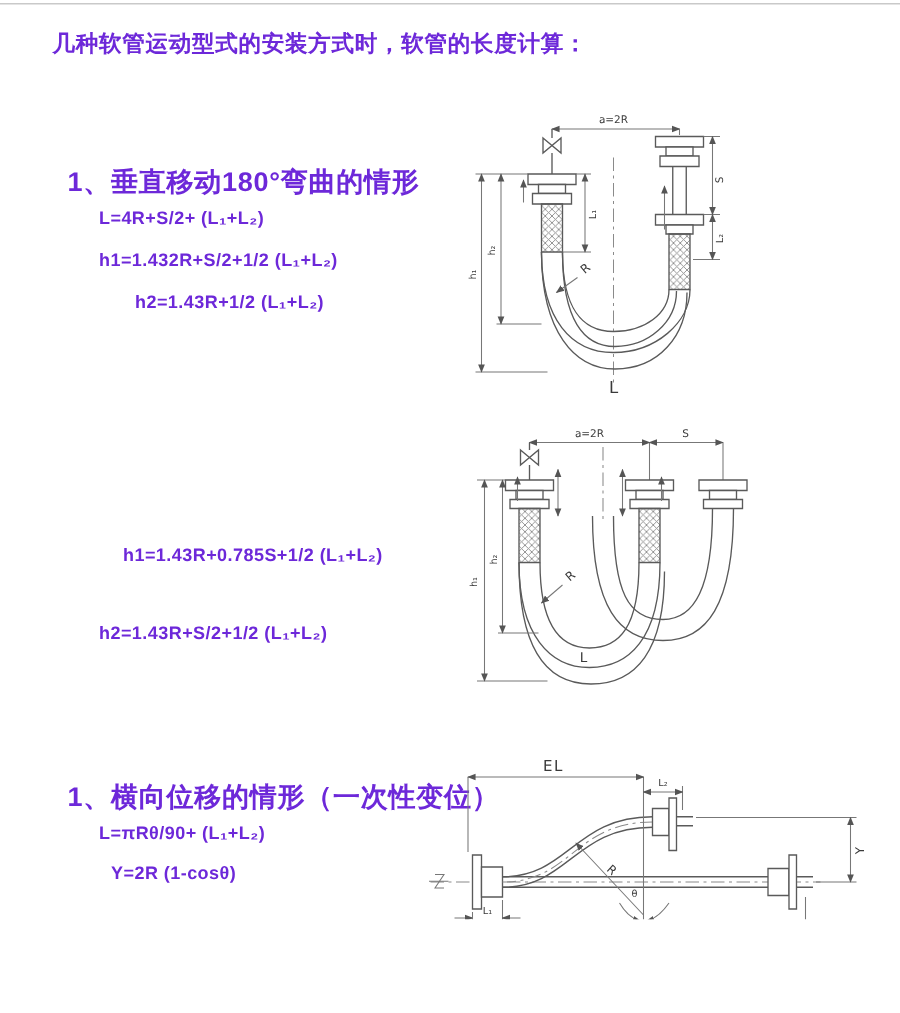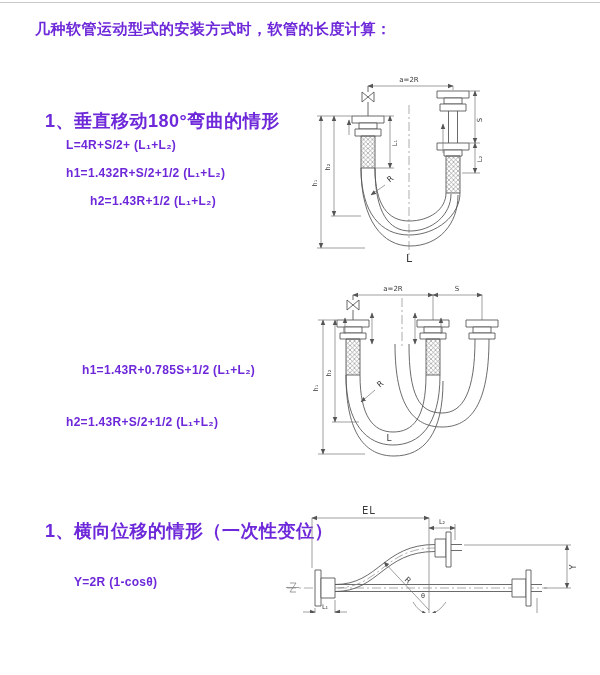--- a/index.html
+++ b/index.html
@@ -30,20 +30,21 @@
 
   <div class="sec-heading" style="left:45px;top:109px;">1、垂直移动180°弯曲的情形</div>
   <div class="formula" style="left:66px;top:138px;">L=4R+S/2+ (L₁+L₂)</div>
   <div class="formula" style="left:66px;top:166px;text-align:center;">h1=1.432R+S/2+1/2 (L₁+L₂)</div>
   <div class="formula" style="left:66px;top:194px;margin-left:24px;">h2=1.43R+1/2 (L₁+L₂)</div>
 
   <div class="formula" style="left:82px;top:363px;">h1=1.43R+0.785S+1/2 (L₁+L₂)</div>
   <div class="formula" style="left:66px;top:391px;margin-top:24px;">h2=1.43R+S/2+1/2 (L₁+L₂)</div>
 
   <div class="sec-heading" style="left:45px;top:519px;">1、横向位移的情形（一次性变位）</div>
+  <div class="formula" style="left:66px;top:548px;">L=πRθ/90+ (L₁+L₂)</div>
   <div class="formula" style="left:74px;top:575px;">Y=2R (1-cosθ)</div>
 
   <div class="diagram" style="left:305px;top:63px;">
     <svg width="295" height="202" viewBox="0 0 295 202">
       <defs>
         <marker id="a1" viewBox="0 0 10 10" refX="9" refY="5" markerWidth="8" markerHeight="8" orient="auto-start-reverse">
           <path d="M0,1 L10,5 L0,9 z" fill="#555"></path>
         </marker>
         <pattern id="h1" width="4.5" height="4.5" patternUnits="userSpaceOnUse">
           <path d="M0,4.5 L4.5,0 M0,0 L4.5,4.5" stroke="#8a8a8a" stroke-width="0.6"></path>

